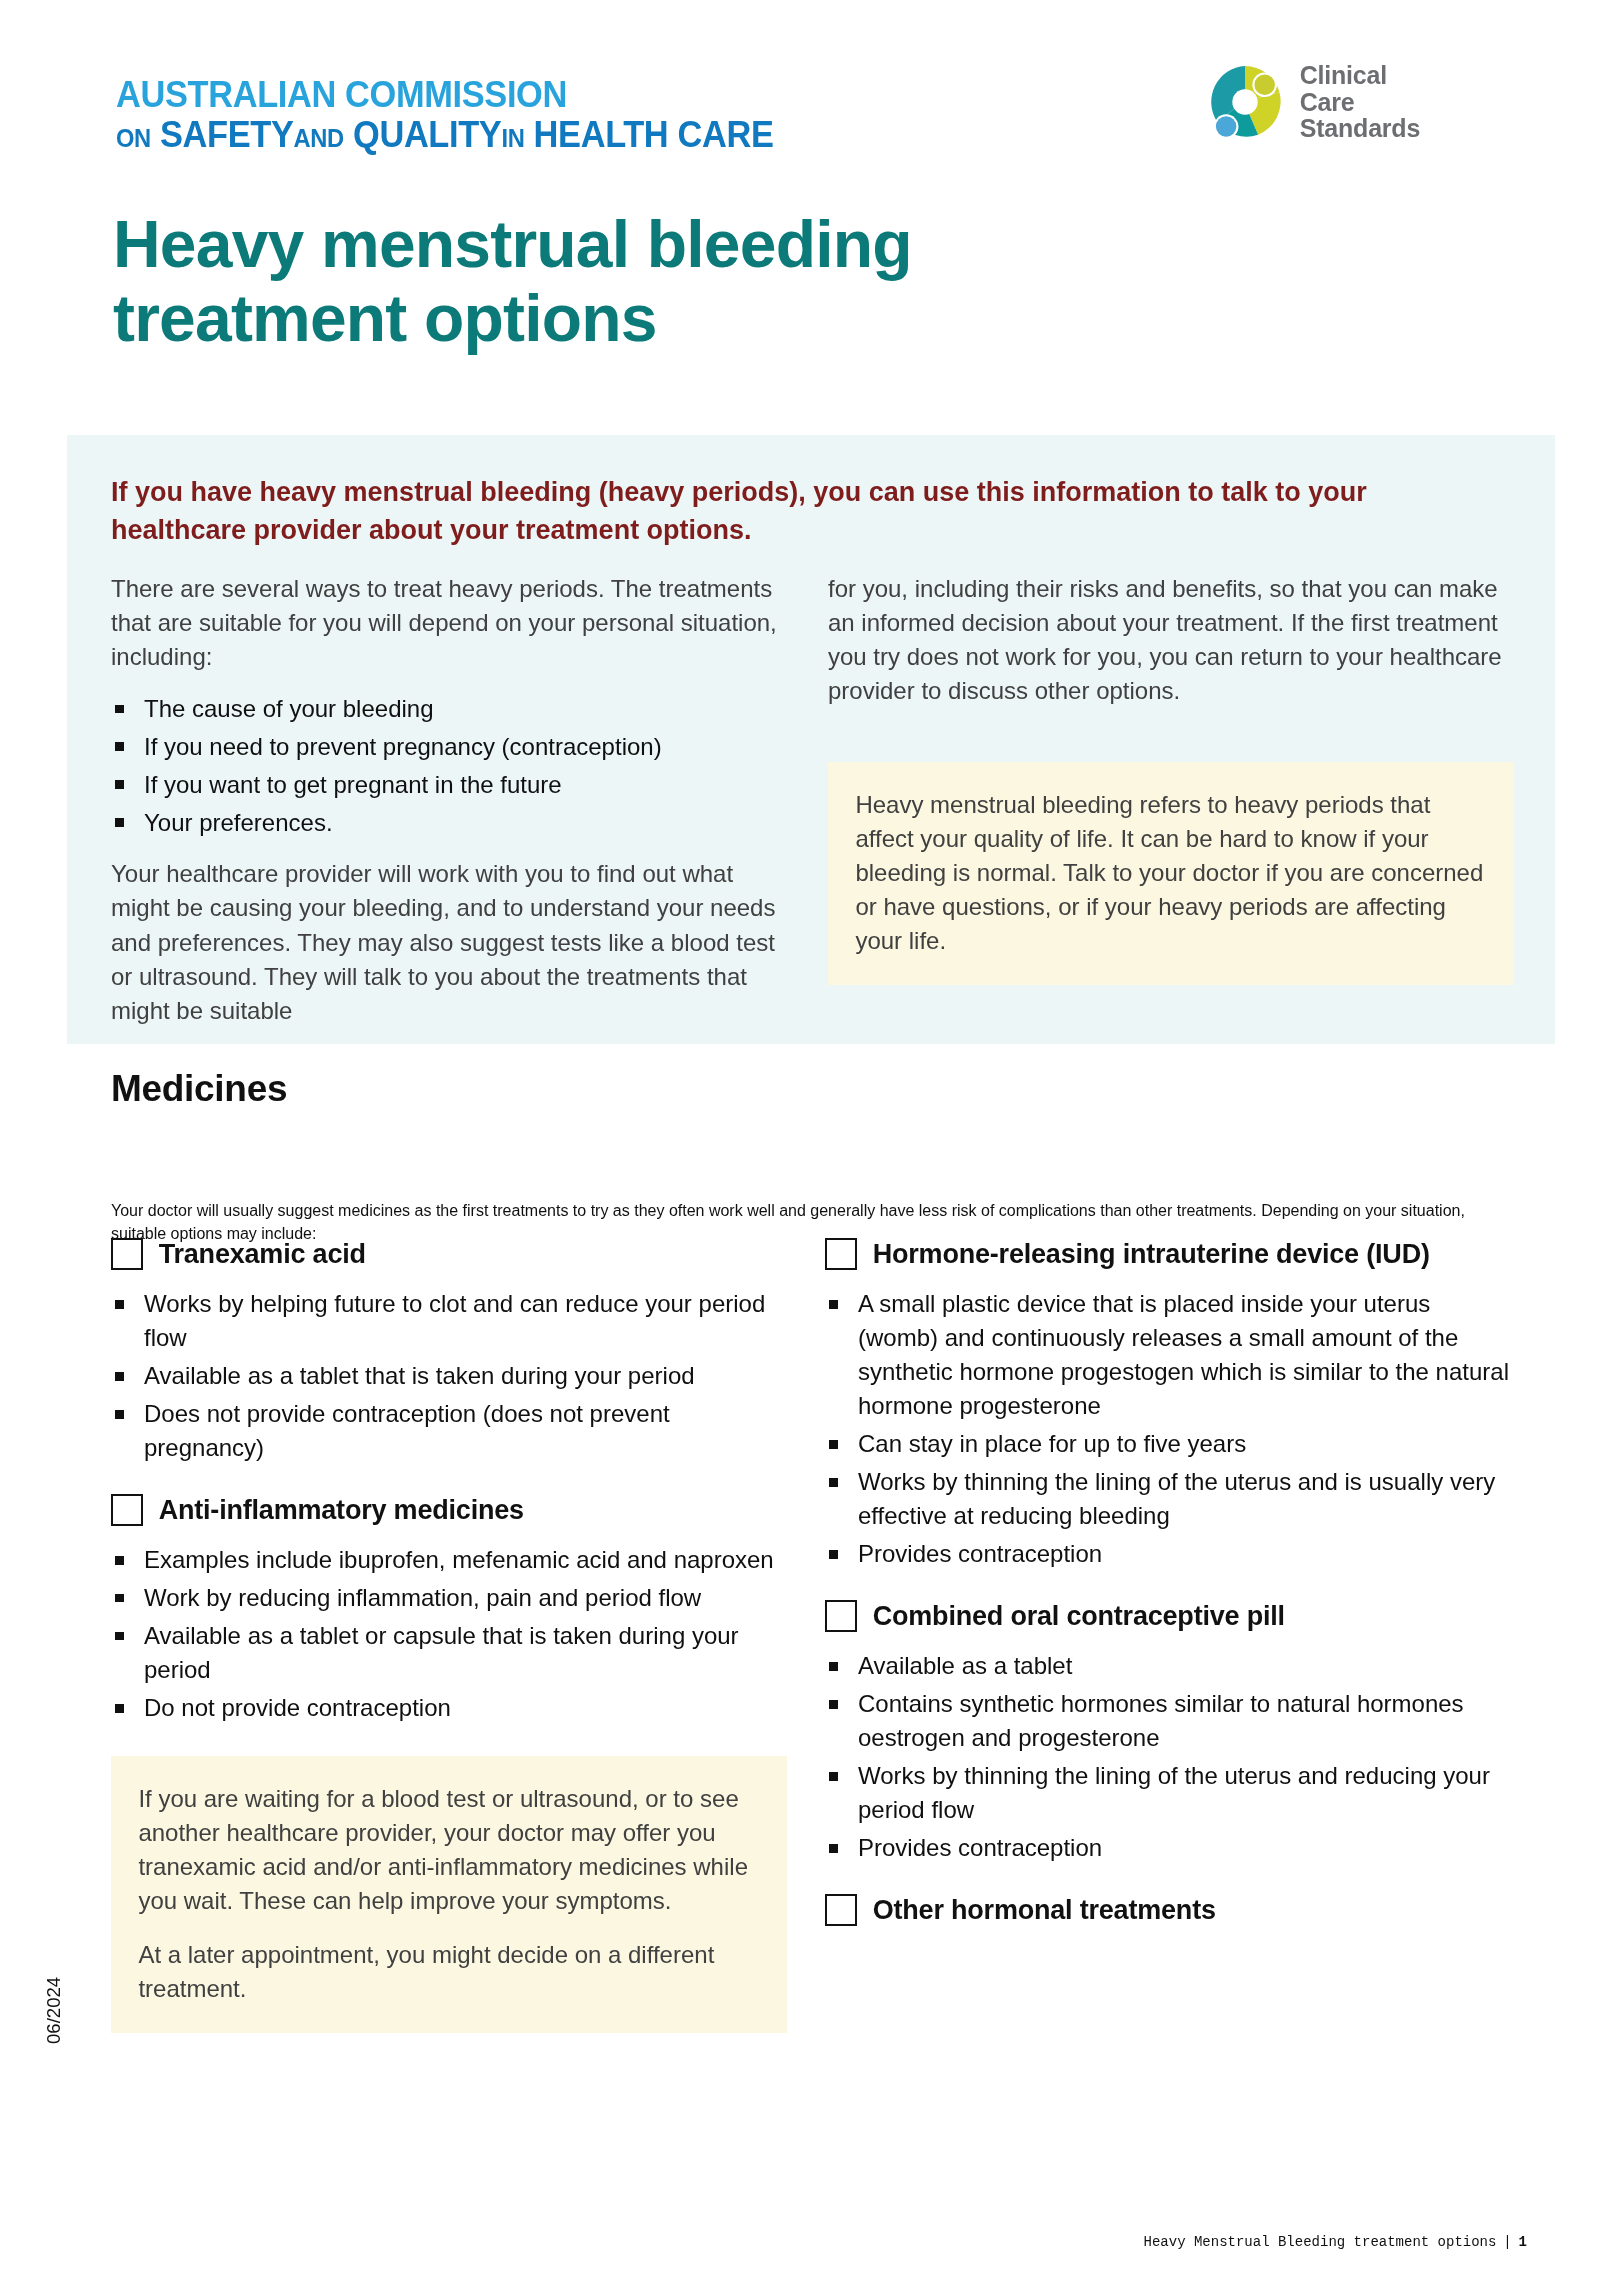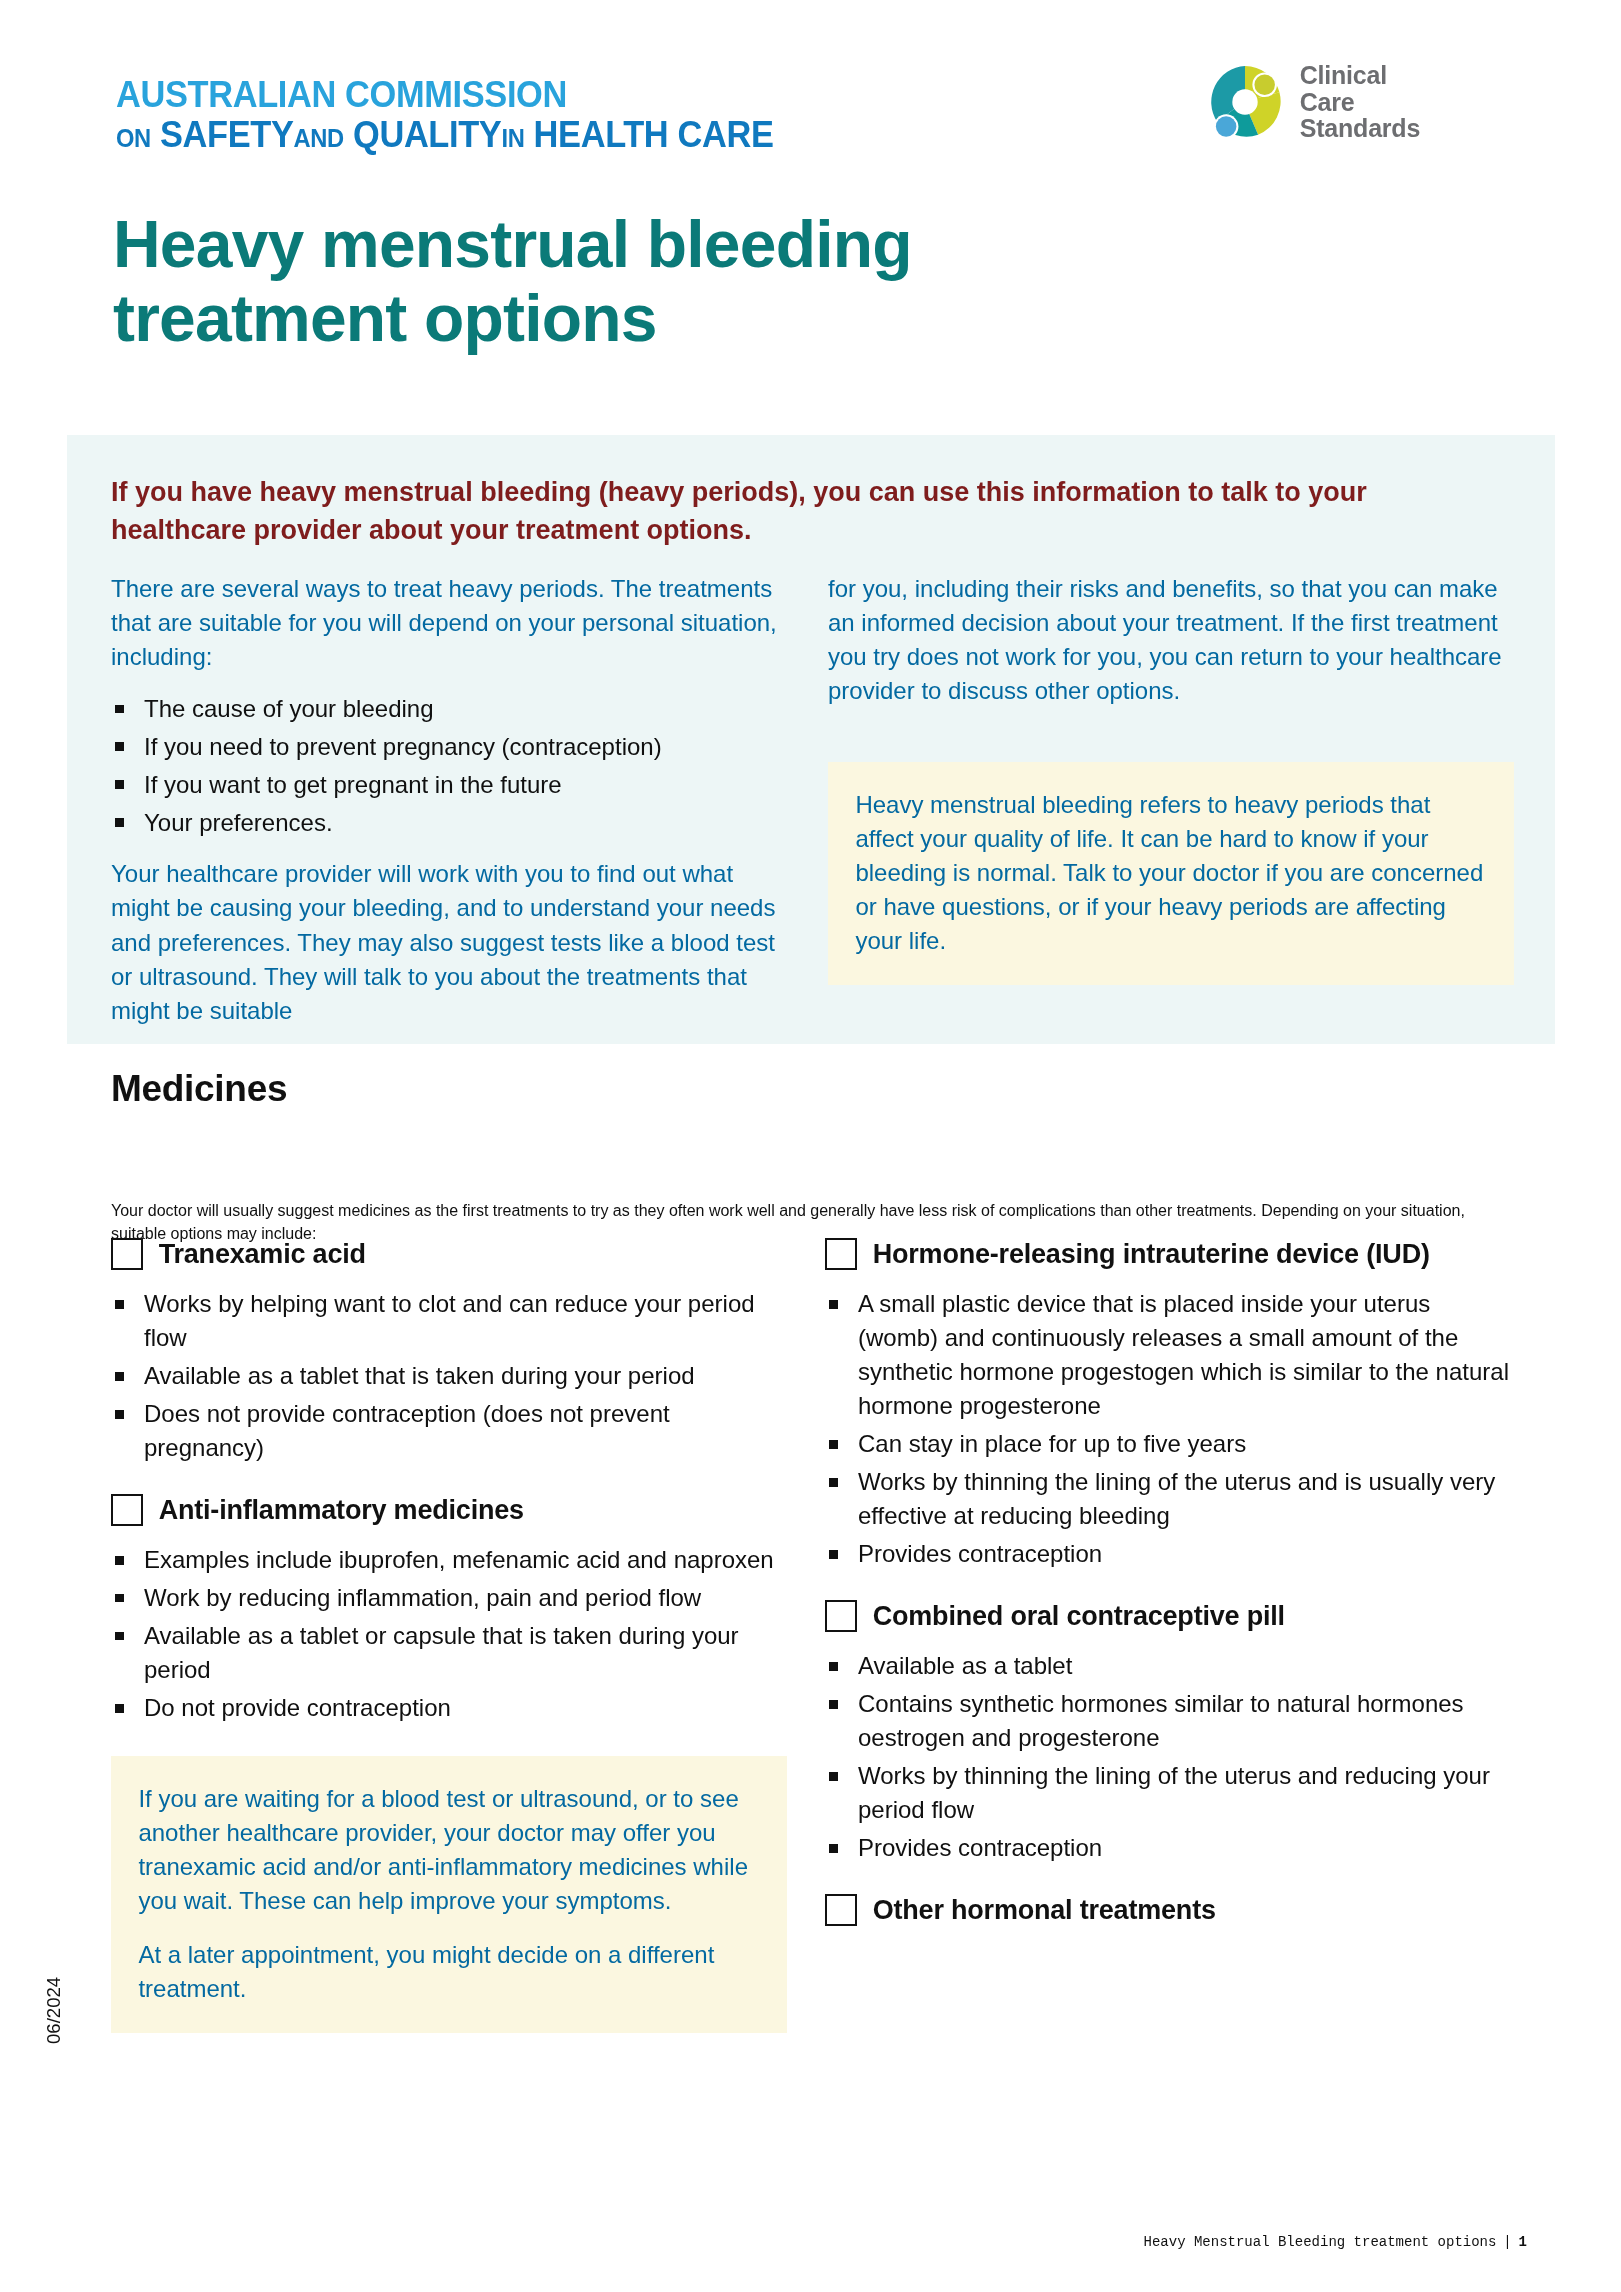--- a/index.html
+++ b/index.html
@@ -112,21 +112,21 @@
   }
   .intro-col-right {
     position: absolute;
     left: 761px;
     top: 137px;
     width: 686px;
   }
   .body-p {
     font-size: 24px;
     line-height: 1.42;
-    color: #0369a1;
+    color: #404040;
     margin: 0 0 17.6px 0;
   }
   .body-p:last-child { margin-bottom: 0; }
 
   ul.sq-list {
     list-style: none;
     margin: 0 0 17.6px 0;
     padding: 0;
   }
   ul.sq-list li {
@@ -317,21 +317,21 @@
   <div class="medicines-intro">Your doctor will usually suggest medicines as the first treatments to try as they often work well and generally have less risk of complications than other treatments. Depending on your situation, suitable options may include:</div>
 
   <div class="col-left">
 
     <div class="tx-block">
       <div class="tx-head">
         <div class="tx-checkbox"></div>
         <div class="tx-title">Tranexamic acid</div>
       </div>
       <ul class="sq-list">
-        <li>Works by helping want to clot and can reduce your period flow</li>
+        <li>Works by helping future to clot and can reduce your period flow</li>
         <li>Available as a tablet that is taken during your period</li>
         <li>Does not provide contraception (does not prevent pregnancy)</li>
       </ul>
     </div>
 
     <div class="tx-block">
       <div class="tx-head">
         <div class="tx-checkbox"></div>
         <div class="tx-title">Anti-inflammatory medicines</div>
       </div>

